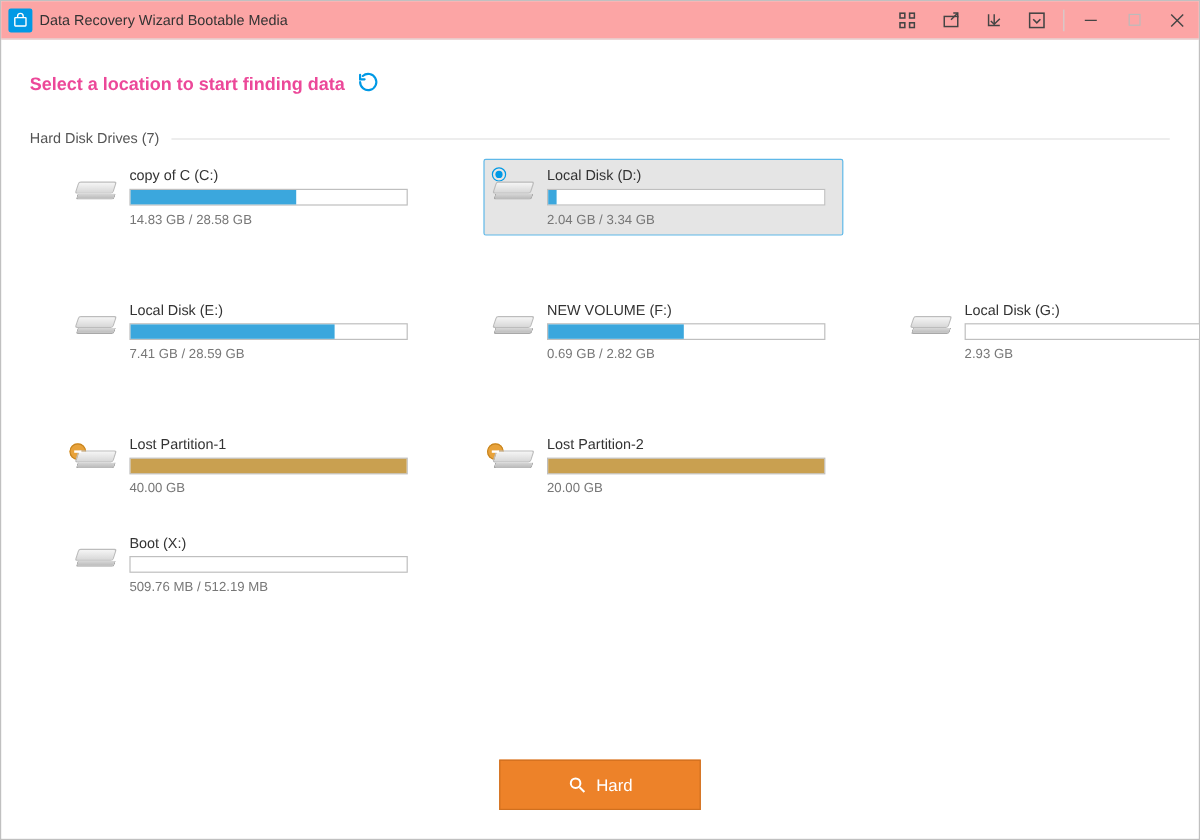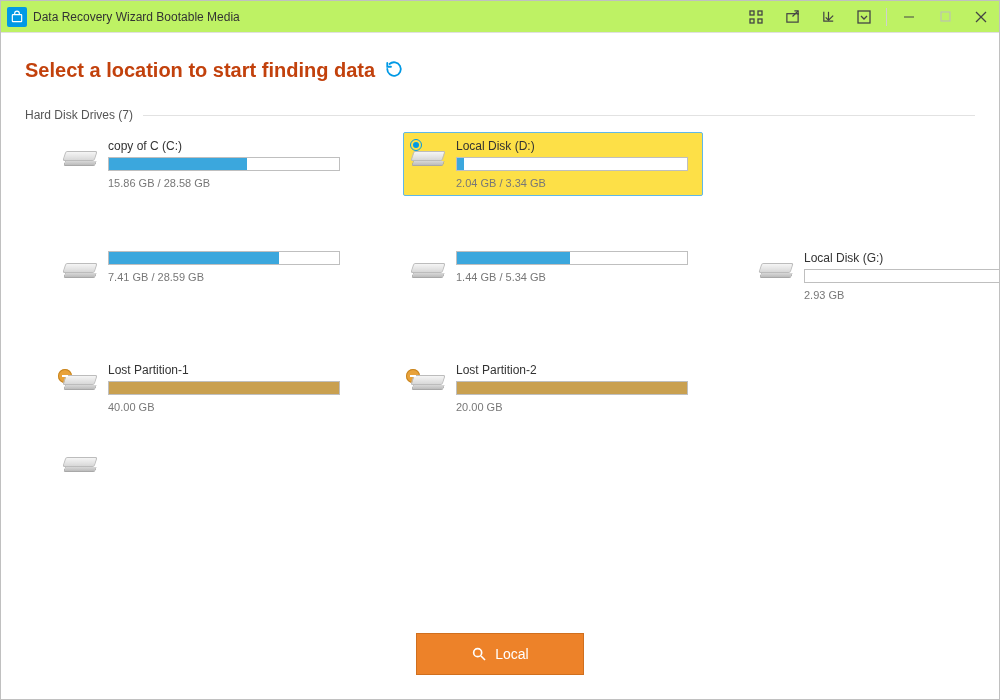--- a/index.html
+++ b/index.html
@@ -1,43 +1,43 @@
 <!DOCTYPE html>
 <html><head>
 <meta charset="utf-8">
 <style>
 * { margin: 0; padding: 0; box-sizing: border-box; font-family: "Segoe UI", Arial, sans-serif; }
 body { background: #fff; width: 1000px; height: 700px; overflow: hidden; }
 
 .window { width: 1000px; height: 700px; border: 1px solid #c0c0c0; display: flex; flex-direction: column; }
 
-.titlebar { height: 32px; display: flex; align-items: center; background: #bef264; border-bottom: 1px solid #e0e0e0; }
+.titlebar { height: 32px; display: flex; align-items: center; background: #fca5a5; border-bottom: 1px solid #e0e0e0; }
 .titlebar-left { display: flex; align-items: center; gap: 6px; padding-left: 6px; }
 .app-icon { width: 20px; height: 20px; background: #0099e5; border-radius: 2px; display: flex; align-items: center; justify-content: center; }
 .app-icon svg { width: 14px; height: 14px; }
 .title-text { font-size: 12px; color: #333; }
 .titlebar-right { margin-left: auto; display: flex; align-items: center; height: 100%; }
 .tb-btn { width: 36px; height: 32px; display: flex; align-items: center; justify-content: center; cursor: pointer; color: #444; }
 .tb-sep { width: 1px; height: 18px; background: #d0d0d0; margin: 0 4px; }
 
 .content { flex: 1; padding: 26px 24px 16px 24px; overflow: auto; }
 
 .heading-row { display: flex; align-items: center; gap: 10px; margin-bottom: 26px; }
-.heading { font-size: 20px; font-weight: bold; color: #c2410c; }
+.heading { font-size: 15px; font-weight: bold; color: #ec4899; }
 .refresh-icon { color: #0099e5; cursor: pointer; }
 
 .section { margin-bottom: 18px; }
 .section-head { display: flex; align-items: center; gap: 10px; margin-bottom: 10px; }
 .section-title { font-size: 12px; color: #555; white-space: nowrap; }
 .section-line { flex: 1; height: 1px; background: #e2e2e2; }
 
 .grid { display: grid; grid-template-columns: repeat(3, 300px); column-gap: 20px; row-gap: 20px; margin-left: 30px; gap: 48px; }
 
 .drive { display: flex; gap: 10px; padding: 6px; border: 1px solid transparent; border-radius: 2px; cursor: pointer; position: relative; }
-.drive.selected { border: 1px solid #5fb8e8; background: #fde047; }
+.drive.selected { border: 1px solid #5fb8e8; background: #e5e5e5; }
 
 .radio { position: absolute; top: 6px; left: 6px; width: 12px; height: 12px; border-radius: 50%; border: 1px solid #0099e5; display: none; align-items: center; justify-content: center; }
 .radio::after { content: ""; width: 6px; height: 6px; border-radius: 50%; background: #0099e5; }
 .drive.selected .radio { display: flex; }
 
 .drive-icon { width: 36px; height: 28px; margin-top: 12px; flex-shrink: 0; }
 .drive-icon .plate { width: 32px; height: 10px; background: linear-gradient(#f5f5f5,#d8d8d8); border: 1px solid #bcbcbc; border-radius: 2px; transform: skewX(-18deg); margin-left: 2px; }
 .drive-icon .plate2 { width: 32px; height: 5px; background: linear-gradient(#d8d8d8,#bcbcbc); border: 1px solid #a8a8a8; border-top: none; border-radius: 0 0 2px 2px; transform: skewX(-18deg); margin-left: 2px; }
 .drive-icon.lost { position: relative; }
 .drive-icon.lost::before { content: ""; position: absolute; top: -6px; left: -4px; width: 14px; height: 14px; border-radius: 50%; background: #e8a23a; box-shadow: inset 0 0 0 1px #c78520; }
@@ -141,21 +141,21 @@
 
           <div class="drive-icon">
               <div class="plate"></div>
               <div class="plate2"></div>
             </div>
           <div class="drive-body">
             <div class="drive-name">copy of C (C:)</div>
             <div class="bar">
                 <div class="bar-fill blue" style="width:60%"></div>
               </div>
-            <div class="drive-stats">15.86 GB / 28.58 GB</div>
+            <div class="drive-stats">14.83 GB / 28.58 GB</div>
           </div>
         </div>
 
         <div class="drive selected">
           <span class="radio"></span>
           <div class="drive-icon">
               <div class="plate"></div>
               <div class="plate2"></div>
             </div>
           <div class="drive-body">
@@ -169,38 +169,40 @@
 
         <div></div>
 
         <div class="drive">
 
           <div class="drive-icon">
               <div class="plate"></div>
               <div class="plate2"></div>
             </div>
           <div class="drive-body">
+            <div class="drive-name">Local Disk (E:)</div>
             <div class="bar">
                 <div class="bar-fill blue" style="width:74%"></div>
               </div>
             <div class="drive-stats">7.41 GB / 28.59 GB</div>
           </div>
         </div>
 
         <div class="drive">
 
           <div class="drive-icon">
               <div class="plate"></div>
               <div class="plate2"></div>
             </div>
           <div class="drive-body">
+            <div class="drive-name">NEW VOLUME (F:)</div>
             <div class="bar">
                 <div class="bar-fill blue" style="width:49%"></div>
               </div>
-            <div class="drive-stats">1.44 GB / 5.34 GB</div>
+            <div class="drive-stats">0.69 GB / 2.82 GB</div>
           </div>
         </div>
 
         <div class="drive">
 
           <div class="drive-icon">
               <div class="plate"></div>
               <div class="plate2"></div>
             </div>
           <div class="drive-body">
@@ -246,29 +248,36 @@
     </div>
 
     <div class="section">
       <div class="grid">
         <div class="drive">
 
           <div class="drive-icon">
               <div class="plate"></div>
               <div class="plate2"></div>
             </div>
+          <div class="drive-body">
+            <div class="drive-name">Boot (X:)</div>
+            <div class="bar">
+                <div class="bar-fill blue" style="width:0%"></div>
+              </div>
+            <div class="drive-stats">509.76 MB / 512.19 MB</div>
+          </div>
         </div>
       </div>
     </div>
 
   </div>
 
   <div class="footer">
     <div class="scan-btn">
       <svg width="16" height="16" viewBox="0 0 24 24" fill="none" stroke="#fff" stroke-width="2.5">
           <circle cx="10" cy="10" r="6"></circle>
           <line x1="15" y1="15" x2="21" y2="21"></line>
         </svg>
-      <span>Local</span>
+      <span>Hard</span>
     </div>
   </div>
 
 </div>
 
 </body></html>

